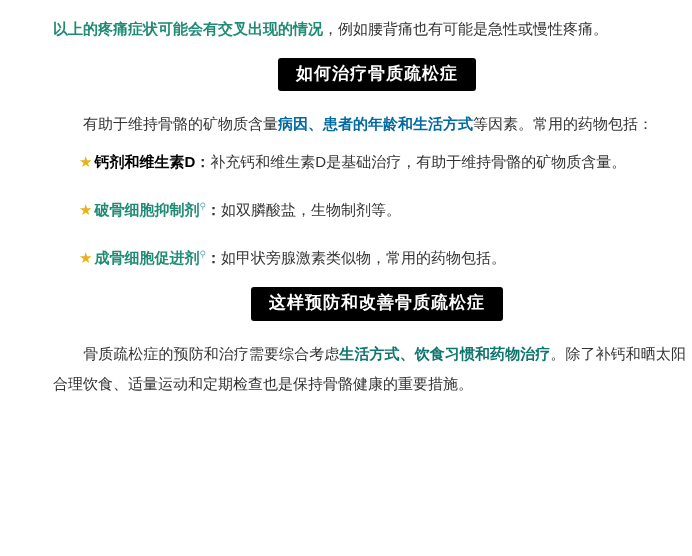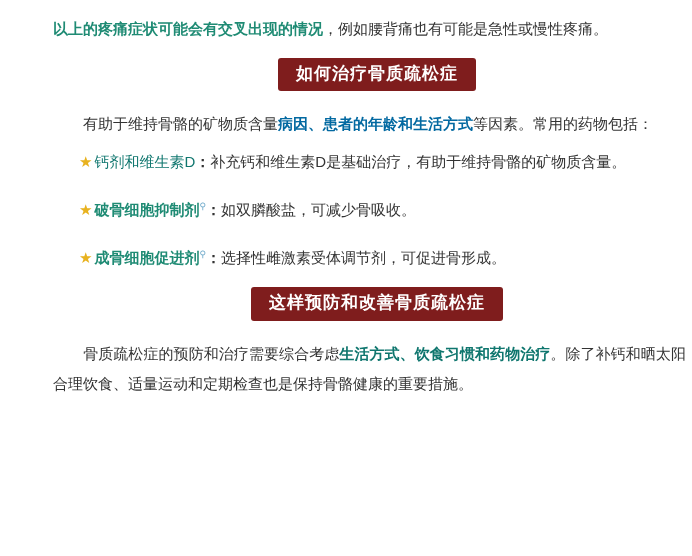--- a/index.html
+++ b/index.html
@@ -41,21 +41,21 @@
   .intro .plain {
     font-weight: normal;
     color: #333333;
   }
   .heading-wrap {
     text-align: center;
     margin: 14px 0 18px 0;
   }
   .heading {
     display: inline-block;
-    background: #7f1d1d;
+    background: #000000;
     color: #ffffff;
     font-size: 17px;
     font-weight: bold;
     letter-spacing: 1px;
     padding: 6px 18px 7px 18px;
     border-radius: 3px;
     line-height: 1.2;
   }
   .body-text {
     margin-bottom: 8px;
@@ -81,22 +81,22 @@
     color: #e8b21f;
     margin-right: 2px;
     font-size: 15px;
   }
   .term {
     color: #1f8b74;
     font-weight: bold;
     text-align: center;
   }
   .term-y {
-    color: #0f766e;
-    font-weight: normal;
+    color: #000000;
+    font-weight: bold;
   }
   .srch {
     font-size: 9px;
     vertical-align: super;
     color: #6aa7c9;
   }
   .colon {
     color: #333333;
     font-weight: bold;
   }
@@ -123,24 +123,24 @@
 
   <p class="body-text">
     <span>　　有助于维持骨骼的矿物质含量</span><span class="em">病因、患者的年龄和生活方式</span><span>等因素。常用的药物包括：</span>
   </p>
 
   <ul class="list">
     <li>
       <span class="star">★</span><span class="term-y">钙剂和维生素D</span><span class="colon">：</span><span>补充钙和维生素D是基础治疗，有助于维持骨骼的矿物质含量。</span>
     </li>
     <li>
-      <span class="star">★</span><span class="term">破骨细胞抑制剂</span><span class="srch">⚲</span><span class="colon">：</span><span>如双膦酸盐，可减少骨吸收。</span>
+      <span class="star">★</span><span class="term">破骨细胞抑制剂</span><span class="srch">⚲</span><span class="colon">：</span><span>如双膦酸盐，生物制剂等。</span>
     </li>
     <li>
-      <span class="star">★</span><span class="term">成骨细胞促进剂</span><span class="srch">⚲</span><span class="colon">：</span><span>选择性雌激素受体调节剂，可促进骨形成。</span>
+      <span class="star">★</span><span class="term">成骨细胞促进剂</span><span class="srch">⚲</span><span class="colon">：</span><span>如甲状旁腺激素类似物，常用的药物包括。</span>
     </li>
   </ul>
 
   <div class="heading-wrap">
     <span class="heading">这样预防和改善骨质疏松症</span>
   </div>
 
   <p class="last-para">
     <span>　　骨质疏松症的预防和治疗需要综合考虑</span><span class="em2">生活方式、饮食习惯和药物治疗</span><span>。除了补钙和晒太阳，合理饮食、适量运动和定期检查也是保持骨骼健康的重要措施。</span>
   </p>

